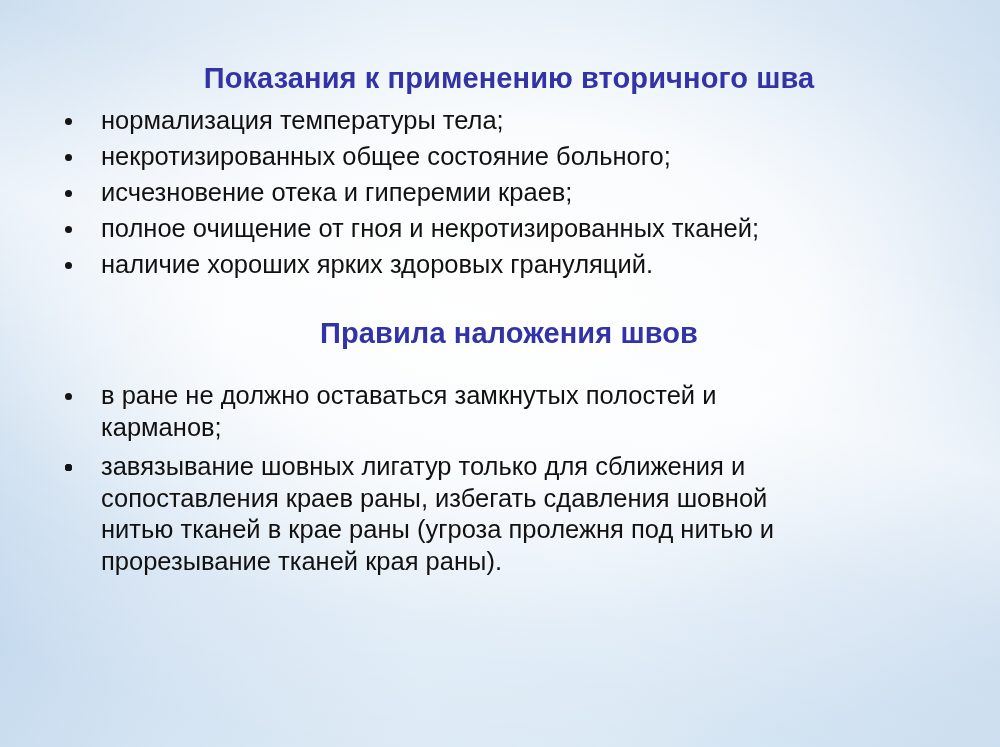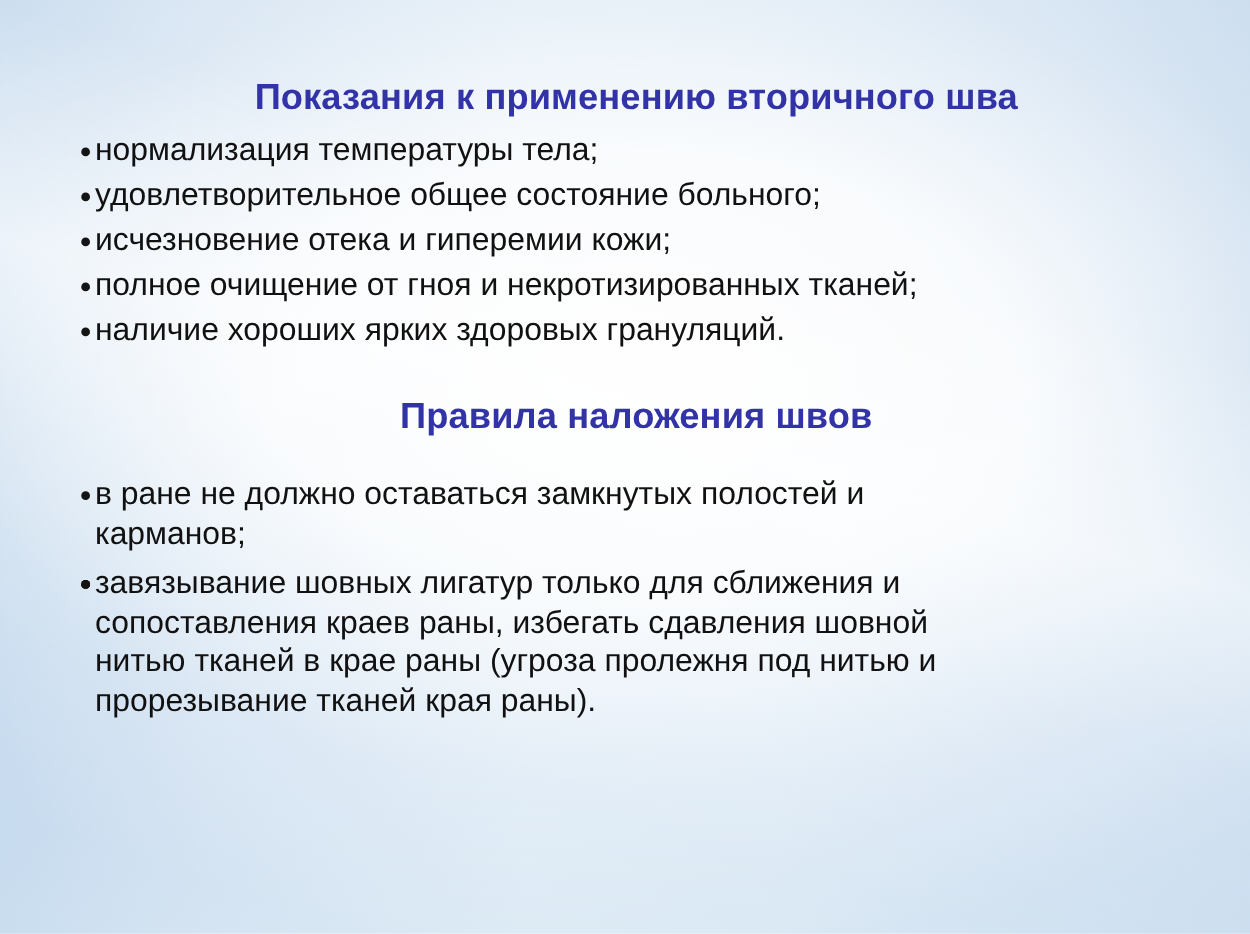--- a/index.html
+++ b/index.html
@@ -68,21 +68,21 @@
   .bullet-list {
     position: absolute;
     left: 0;
     margin: 0;
     padding: 0;
     list-style: none;
   }
 
   .bullet-item {
     position: relative;
-    padding-left: 76px;
+    padding-left: 101px;
     color: #111111;
     font-size: 25.5px;
     font-weight: normal;
   }
 
   .bullet-item .dot {
     position: absolute;
     left: 65px;
     width: 7px;
     height: 7px;
@@ -120,25 +120,25 @@
 
     <div class="section-title" id="title-indications">Показания к применению вторичного шва</div>
 
     <ul class="bullet-list" id="list-indications">
       <li class="bullet-item">
         <span class="dot"></span>
         <span class="txt">нормализация температуры тела;</span>
       </li>
       <li class="bullet-item">
         <span class="dot"></span>
-        <span class="txt">удовлетворительное общее состояние больного;</span>
+        <span class="txt">некротизированных общее состояние больного;</span>
       </li>
       <li class="bullet-item">
         <span class="dot"></span>
-        <span class="txt">исчезновение отека и гиперемии кожи;</span>
+        <span class="txt">исчезновение отека и гиперемии краев;</span>
       </li>
       <li class="bullet-item">
         <span class="dot"></span>
         <span class="txt">полное очищение от гноя и некротизированных тканей;</span>
       </li>
       <li class="bullet-item">
         <span class="dot"></span>
         <span class="txt">наличие хороших ярких здоровых грануляций.</span>
       </li>
     </ul>

